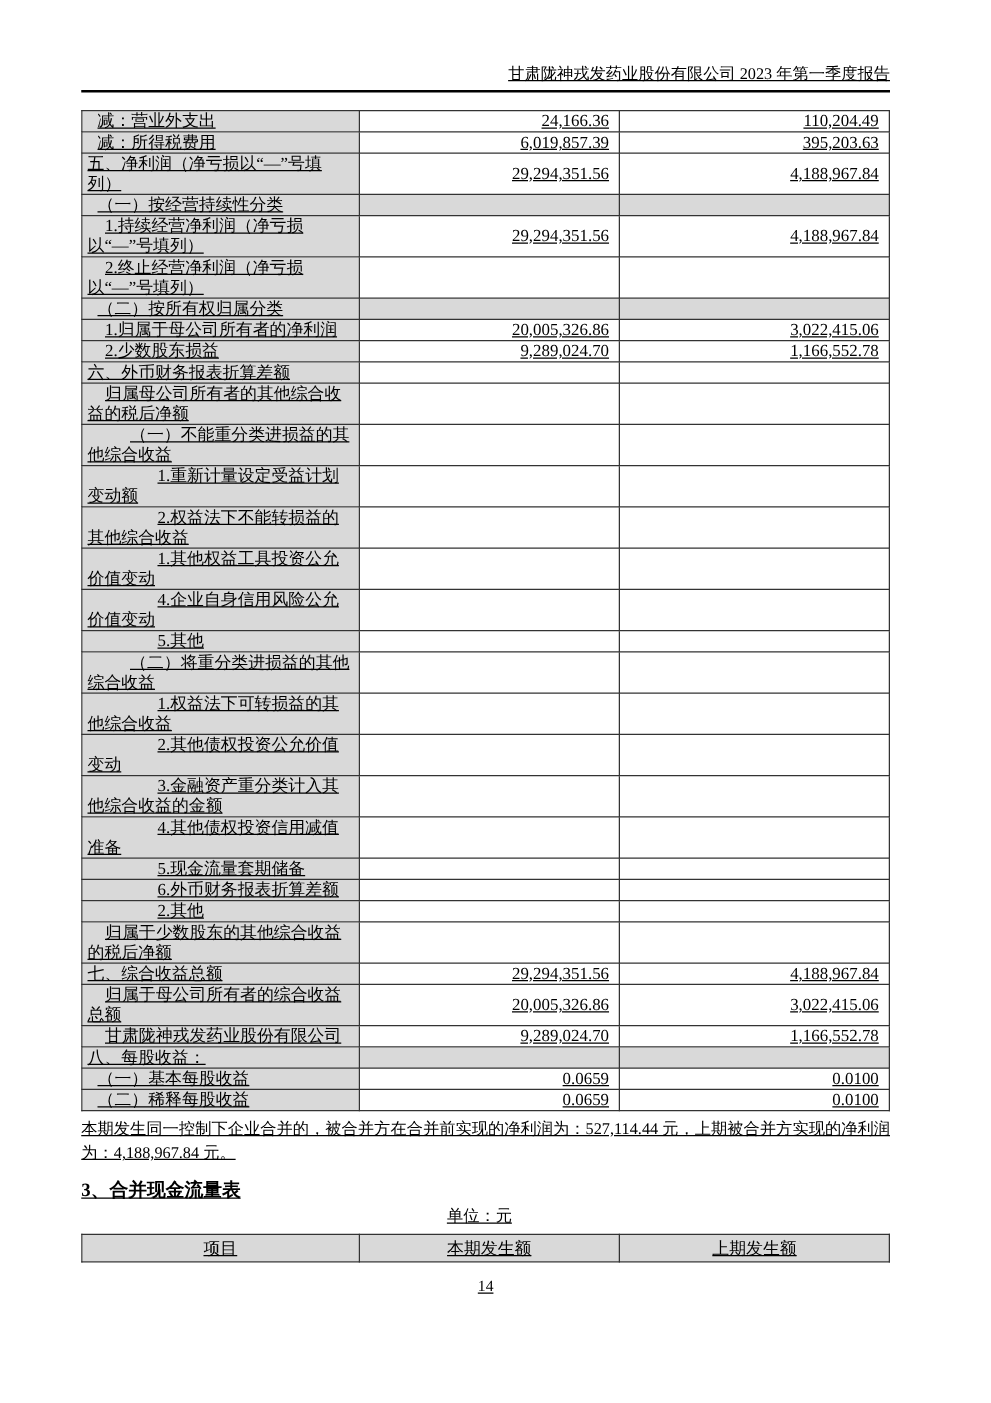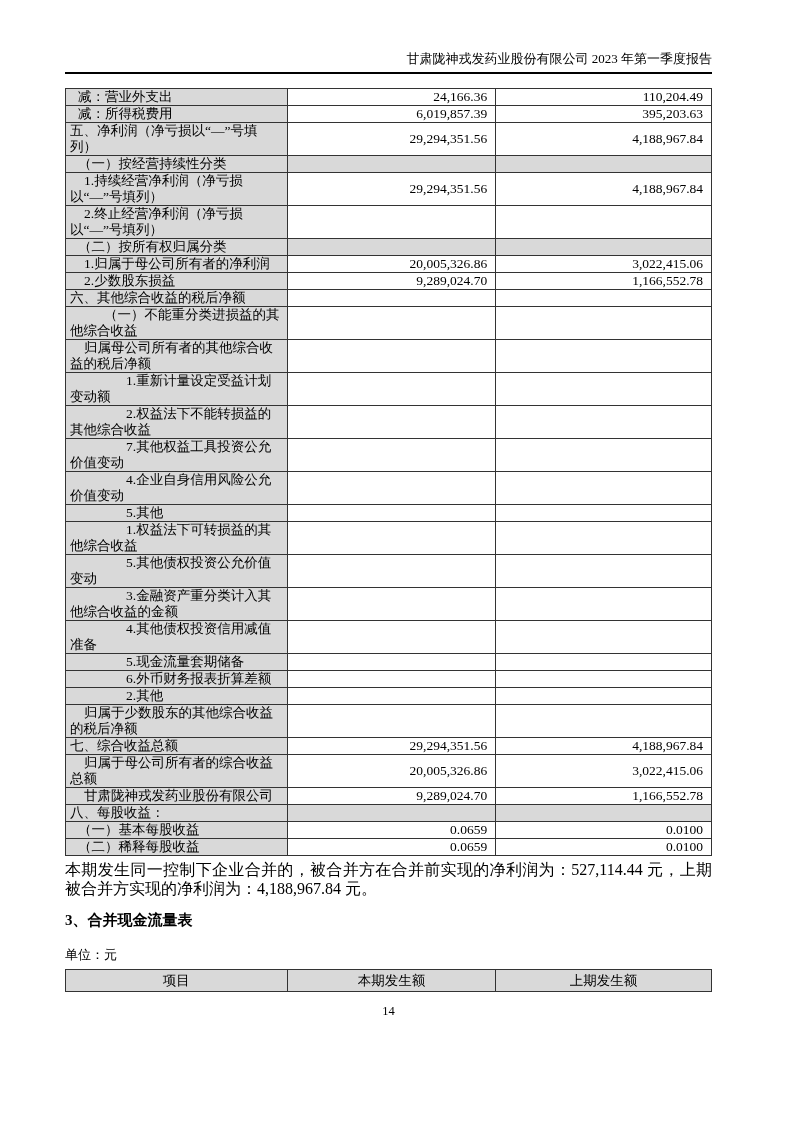--- a/index.html
+++ b/index.html
@@ -2,21 +2,21 @@
 <html><head>
 <meta charset="utf-8">
 <style>
   * { box-sizing: border-box; }
   html, body { margin: 0; padding: 0; background: #ffffff; }
   body {
     width: 793px; height: 1122px;
     font-family: "Liberation Serif", "DejaVu Serif", serif;
     color: #000;
   }
-  .page { position: relative; width: 793px; height: 1122px; overflow: hidden; }
+  .page { position: relative; width: 793px; height: 1122px; overflow: hidden; text-decoration: underline; }
   .content { margin: 0 0 0 65px; width: 647px; }
 
   
   .doc-header { padding-top: 50px; }
   .doc-header .title {
     text-align: right;
     font-size: 13px;
     line-height: 17px;
   }
   .doc-header .rule {
@@ -54,42 +54,42 @@
   table.fin tr.shaded td.val { background: #d9d9d9; }
   .ind0 { text-indent: 0; }
   .ind1 { text-indent: 8px; }
   .ind2 { text-indent: 14px; }
   .ind3 { text-indent: 34px; }
   .ind4 { text-indent: 56px; }
 
   
   .note {
     margin: 4px 0 0 0;
-    font-size: 16px;
+    font-size: 13px;
     line-height: 19px;
     text-align: justify;
   }
   .signatories {
     margin: 2px 0 0 0;
     font-size: 13.5px;
     line-height: 19px;
   }
   .signatories .seg { margin-right: 48px; }
   .signatories .seg:last-child { margin-right: 0; }
 
   
   .section-heading {
     margin: 12px 0 0 0;
     font-size: 15px;
     font-weight: bold;
     line-height: 20px;
   }
   .unit-label {
-    margin-top: 16px;
-    text-align: left;
+    margin-top: 1px;
+    text-align: center;
     padding-right: 10px;
     font-size: 13px;
     line-height: 17px;
   }
   table.fin.header-only { margin-top: 6px; padding-left: 24px; }
   table.fin th {
     background: #d9d9d9;
     font-weight: normal;
     text-align: center;
     height: 22px;
@@ -159,66 +159,71 @@
             <td class="label ind2">1.归属于母公司所有者的净利润</td>
             <td class="val">20,005,326.86</td>
             <td class="val">3,022,415.06</td>
           </tr>
           <tr>
             <td class="label ind2">2.少数股东损益</td>
             <td class="val">9,289,024.70</td>
             <td class="val">1,166,552.78</td>
           </tr>
           <tr>
-            <td class="label ind0">六、其他综合收益的税后净额</td>
+            <td class="label ind0">六、外币财务报表折算差额</td>
+            <td class="val"></td>
+            <td class="val"></td>
+          </tr>
+          <tr>
+            <td class="label ind2">归属母公司所有者的其他综合收益的税后净额</td>
             <td class="val"></td>
             <td class="val"></td>
           </tr>
           <tr>
             <td class="label ind3">（一）不能重分类进损益的其他综合收益</td>
             <td class="val"></td>
             <td class="val"></td>
           </tr>
           <tr>
-            <td class="label ind2">归属母公司所有者的其他综合收益的税后净额</td>
-            <td class="val"></td>
-            <td class="val"></td>
-          </tr>
-          <tr>
             <td class="label ind4">1.重新计量设定受益计划变动额</td>
             <td class="val"></td>
             <td class="val"></td>
           </tr>
           <tr>
             <td class="label ind4">2.权益法下不能转损益的其他综合收益</td>
             <td class="val"></td>
             <td class="val"></td>
           </tr>
           <tr>
-            <td class="label ind4">7.其他权益工具投资公允价值变动</td>
+            <td class="label ind4">1.其他权益工具投资公允价值变动</td>
             <td class="val"></td>
             <td class="val"></td>
           </tr>
           <tr>
             <td class="label ind4">4.企业自身信用风险公允价值变动</td>
             <td class="val"></td>
             <td class="val"></td>
           </tr>
           <tr>
             <td class="label ind4">5.其他</td>
             <td class="val"></td>
             <td class="val"></td>
           </tr>
           <tr>
+            <td class="label ind3">（二）将重分类进损益的其他综合收益</td>
+            <td class="val"></td>
+            <td class="val"></td>
+          </tr>
+          <tr>
             <td class="label ind4">1.权益法下可转损益的其他综合收益</td>
             <td class="val"></td>
             <td class="val"></td>
           </tr>
           <tr>
-            <td class="label ind4">5.其他债权投资公允价值变动</td>
+            <td class="label ind4">2.其他债权投资公允价值变动</td>
             <td class="val"></td>
             <td class="val"></td>
           </tr>
           <tr>
             <td class="label ind4">3.金融资产重分类计入其他综合收益的金额</td>
             <td class="val"></td>
             <td class="val"></td>
           </tr>
           <tr>
             <td class="label ind4">4.其他债权投资信用减值准备</td>

